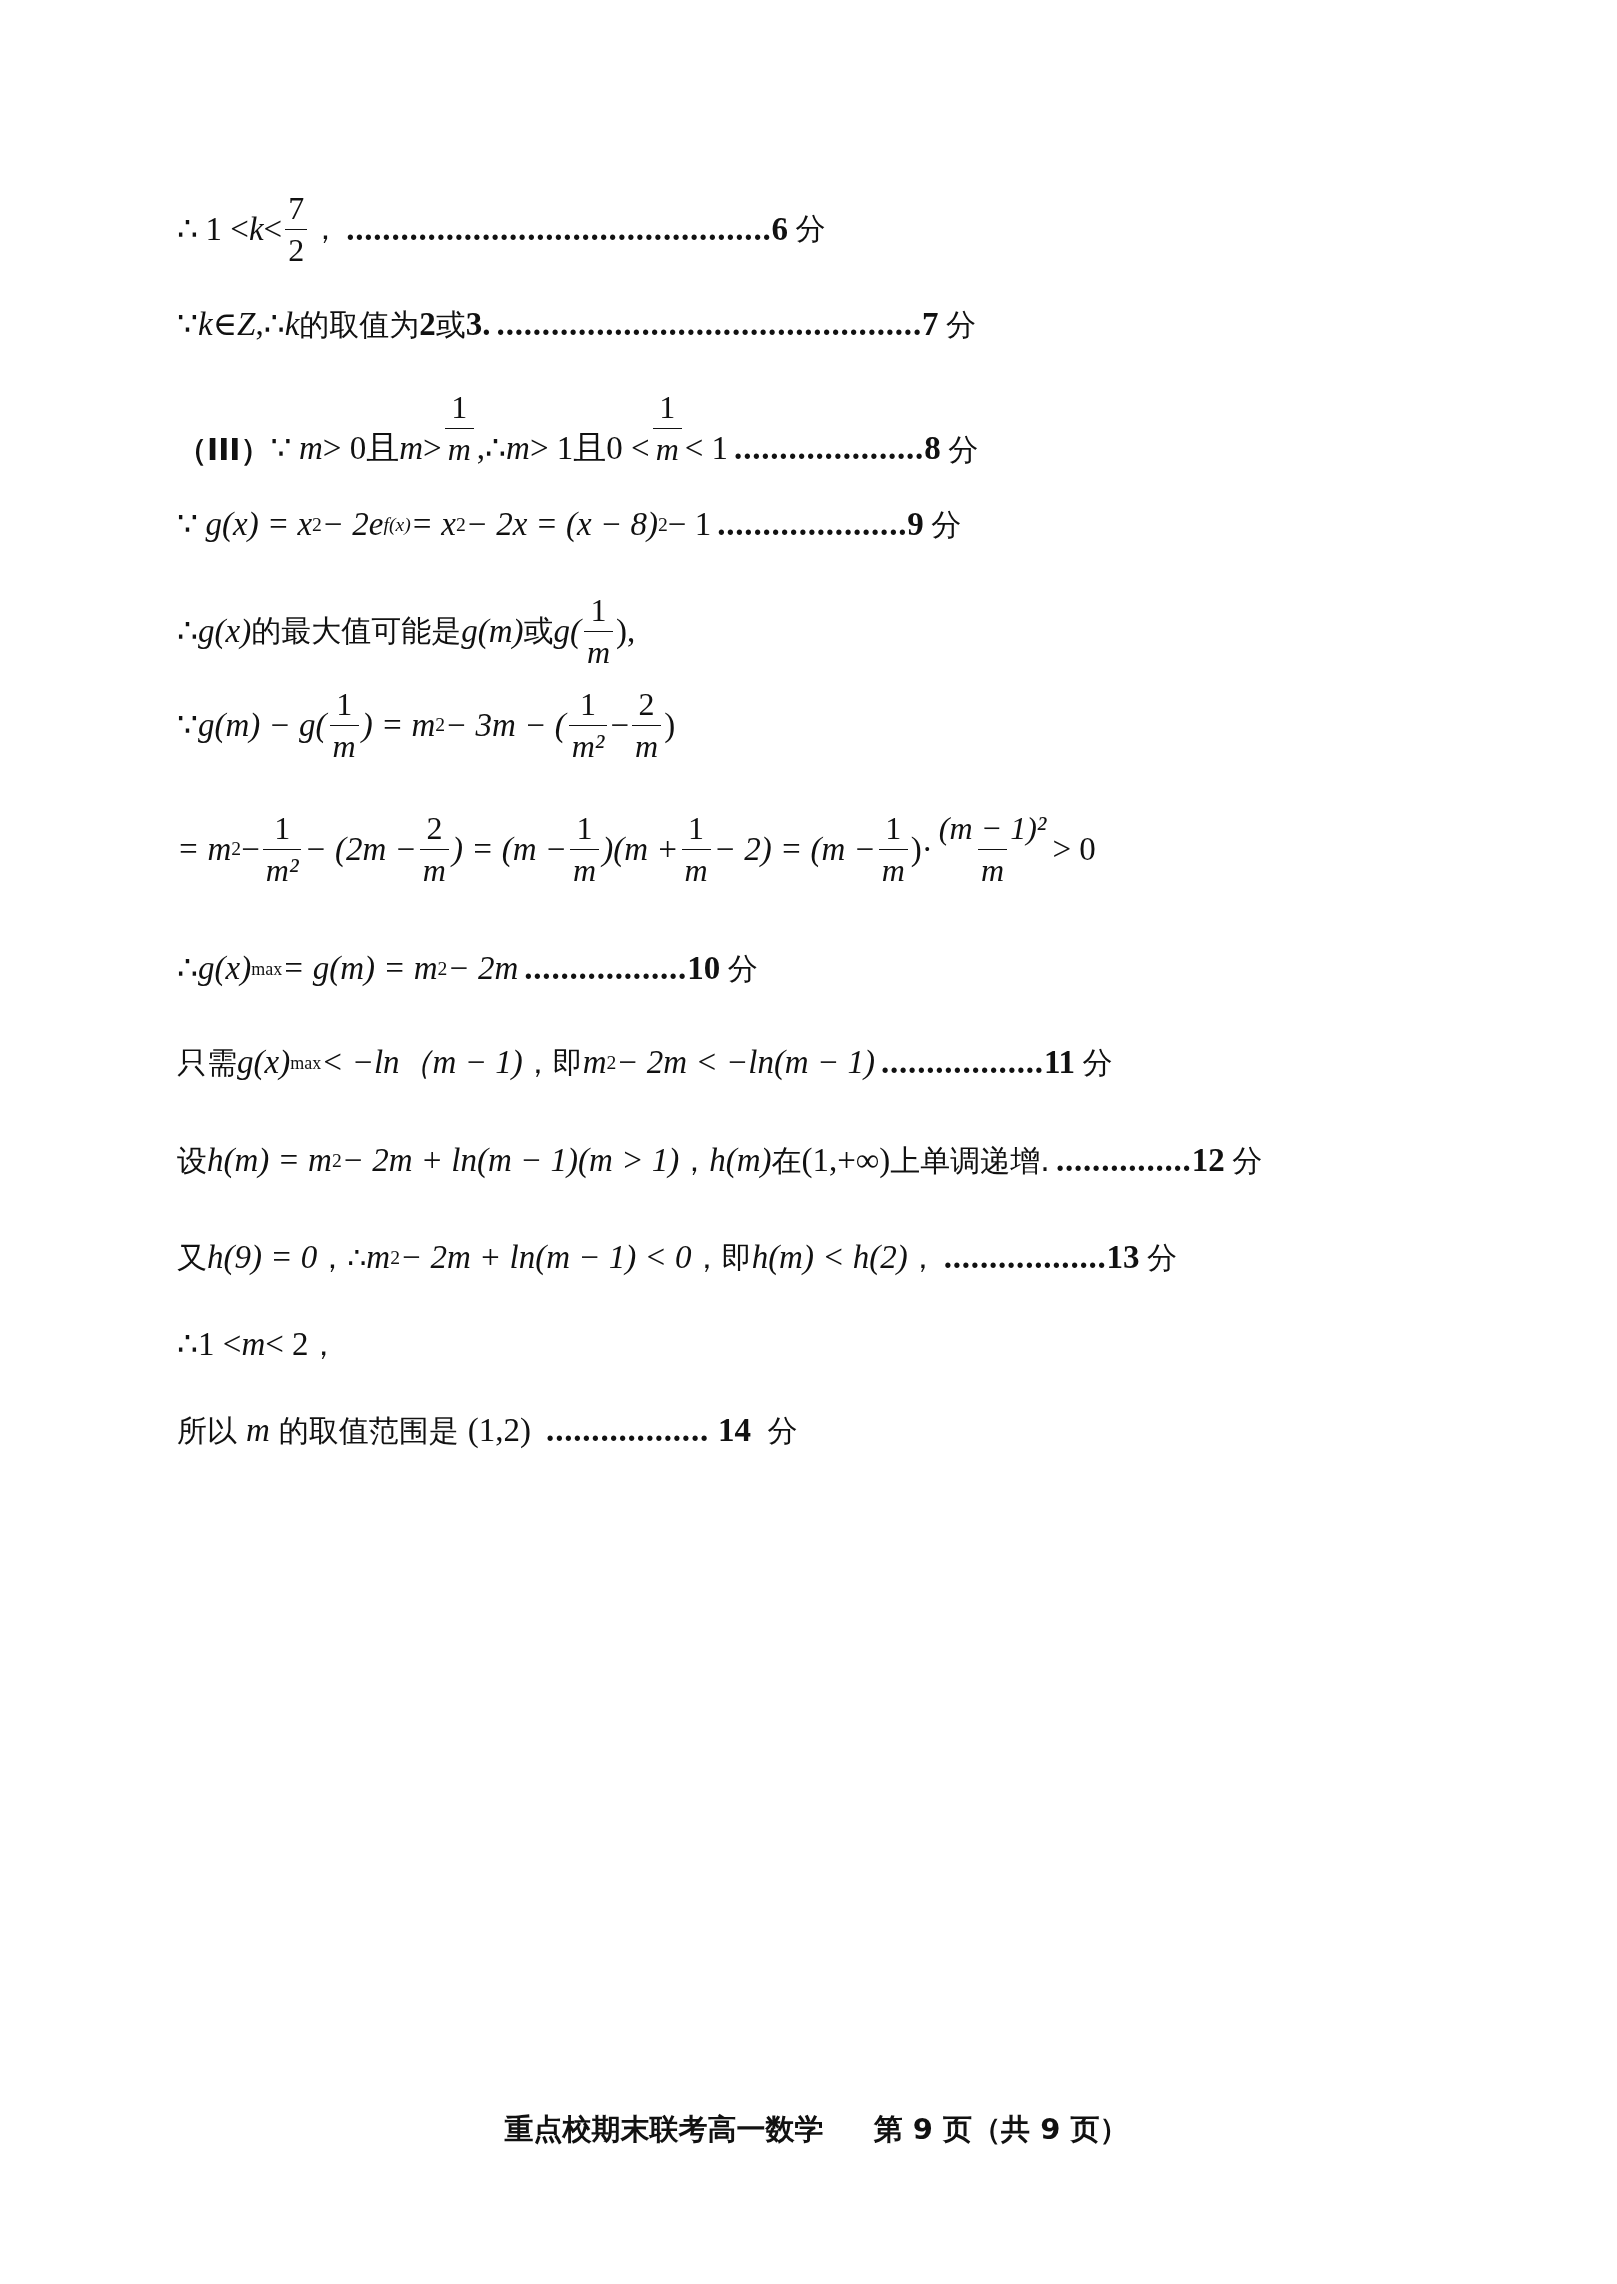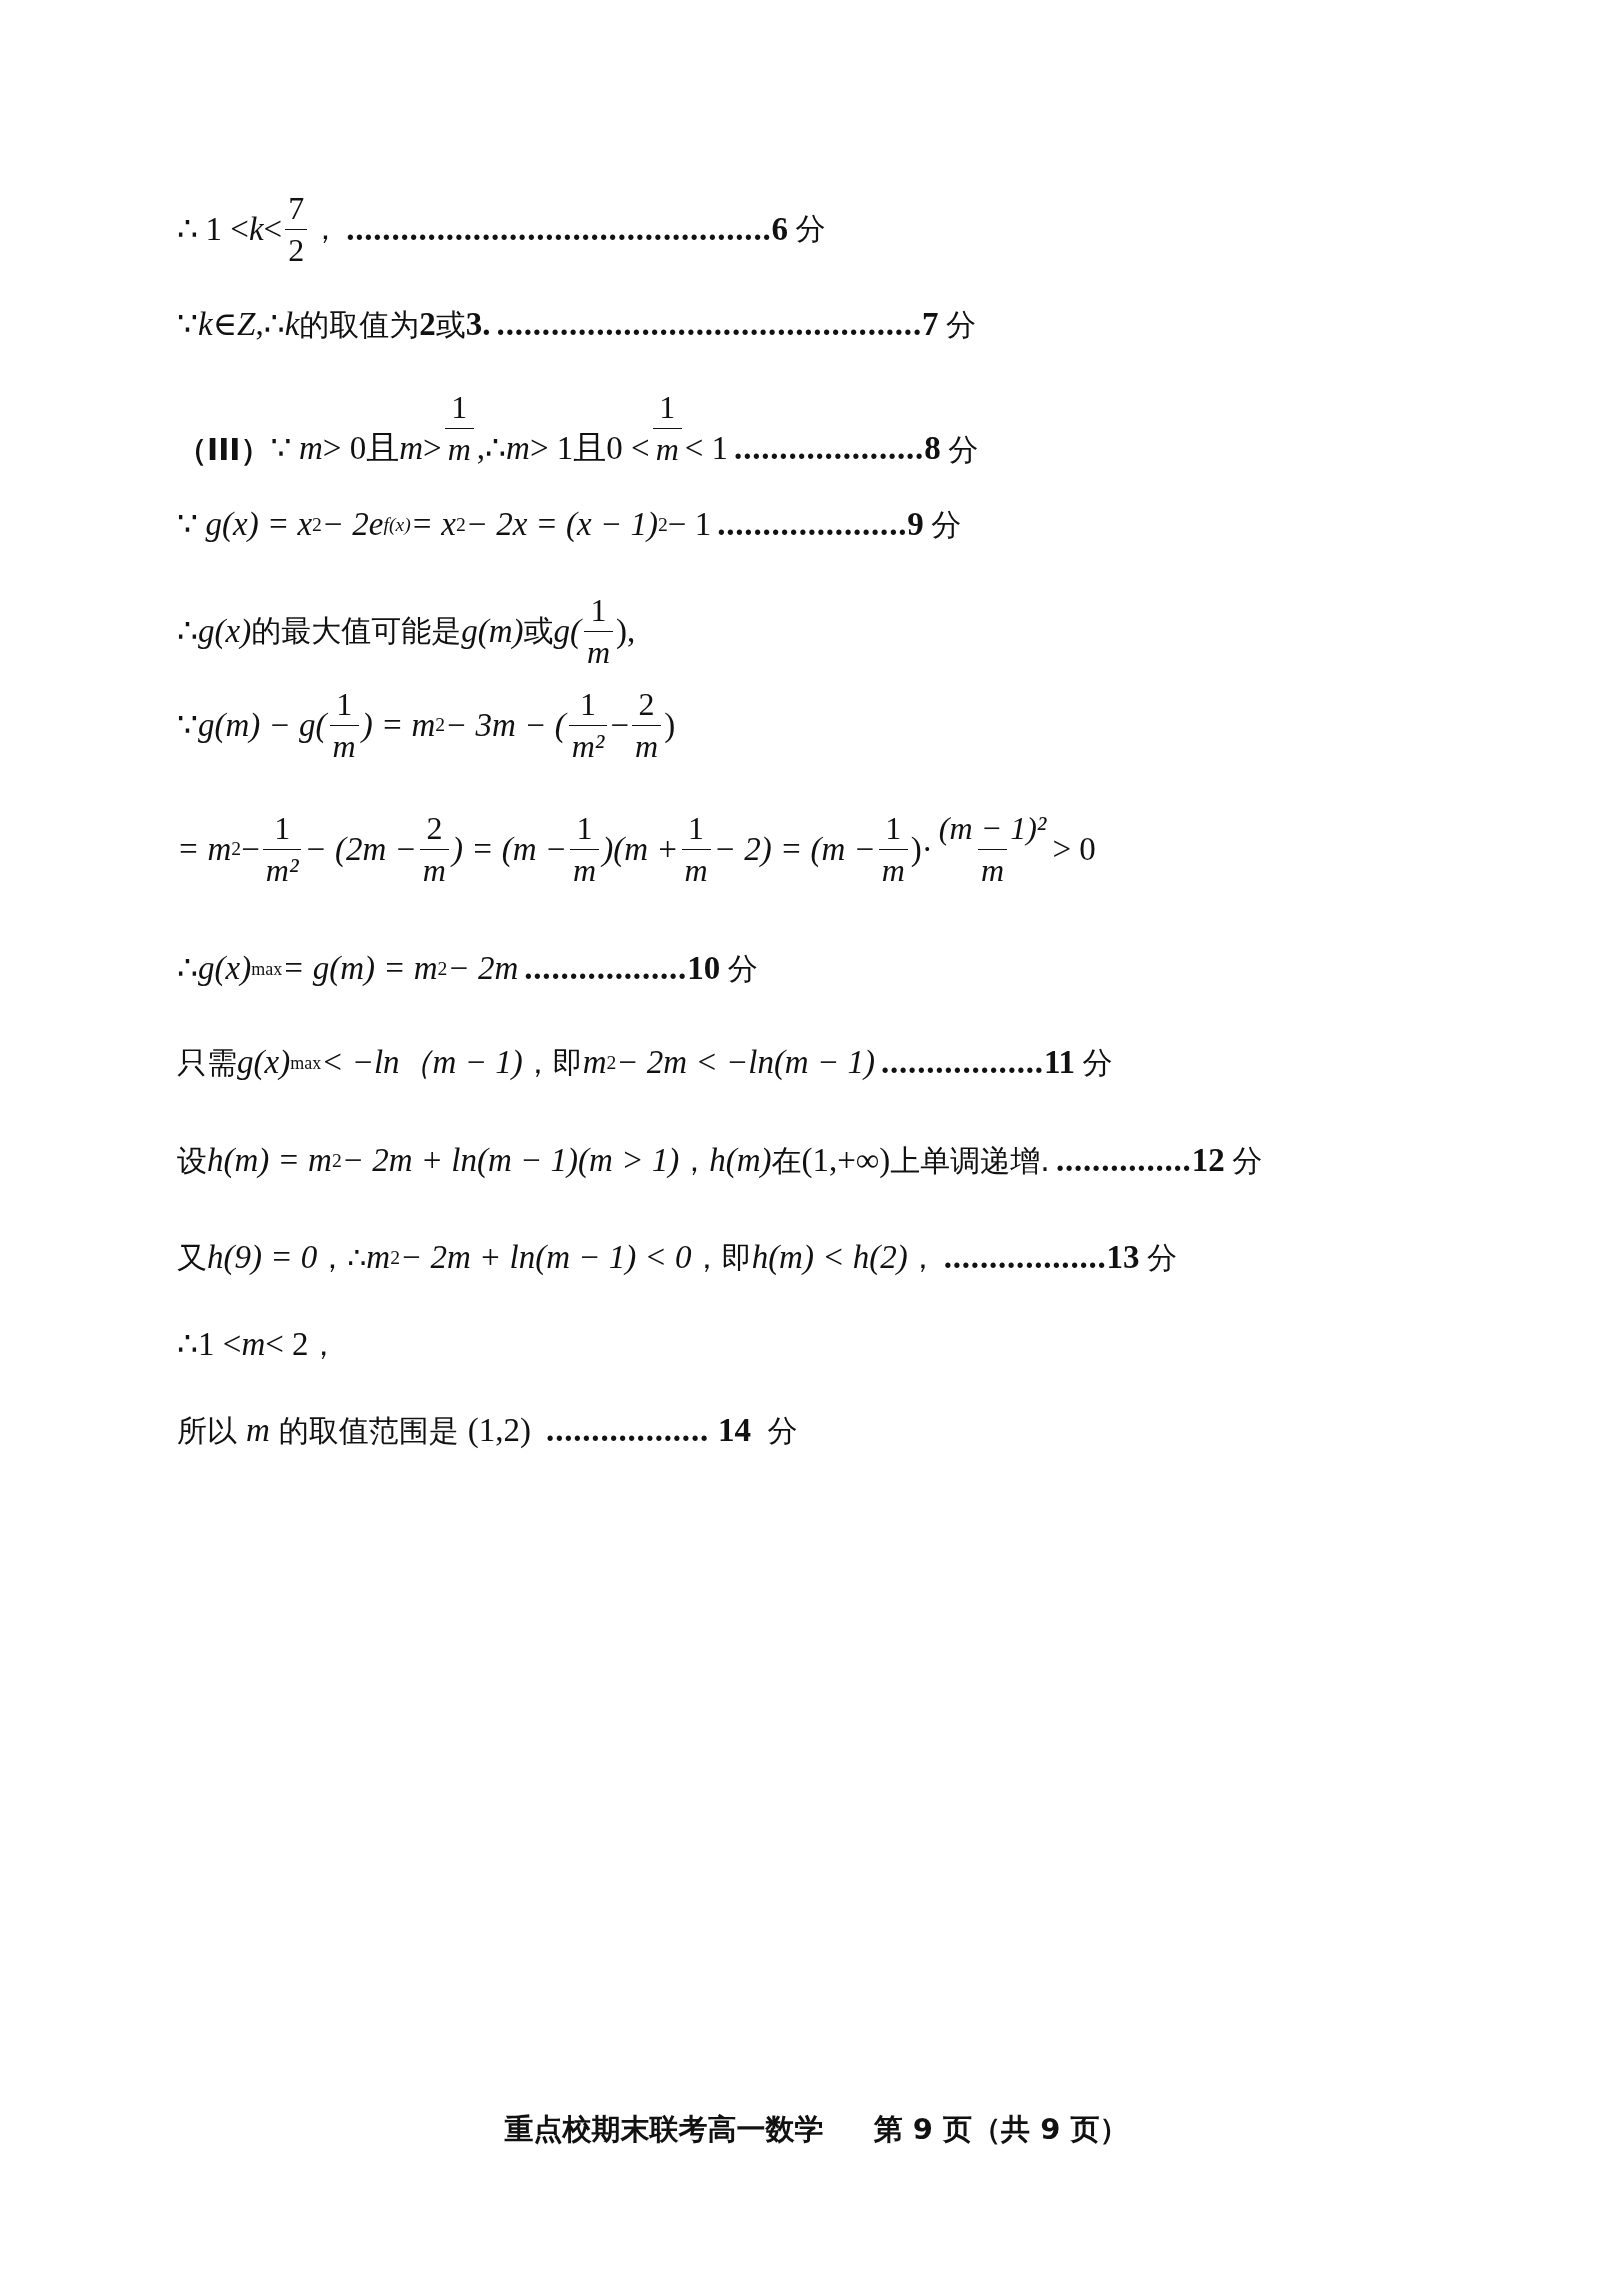--- a/index.html
+++ b/index.html
@@ -95,21 +95,21 @@
 
 <div class="line" style="top:508px;">
   <span>∵</span>
   <span class="sp"></span>
   <span class="m">g(x) = x</span>
     <sup>2</sup>
   <span class="m"> − 2e</span>
     <sup class="m">f(x)</sup>
   <span class="m"> = x</span>
     <sup>2</sup>
-  <span class="m"> − 2x = (x − 1)</span>
+  <span class="m"> − 2x = (x − 8)</span>
     <sup>2</sup>
   <span> − 1</span>
   <span class="dots"> .....................</span>
   <span class="score">9</span>
   <span class="fen">分</span>
 </div>
 
 <div class="line" style="top:594px;">
   <span>∴</span>
   <span class="m"> g(x)</span>

